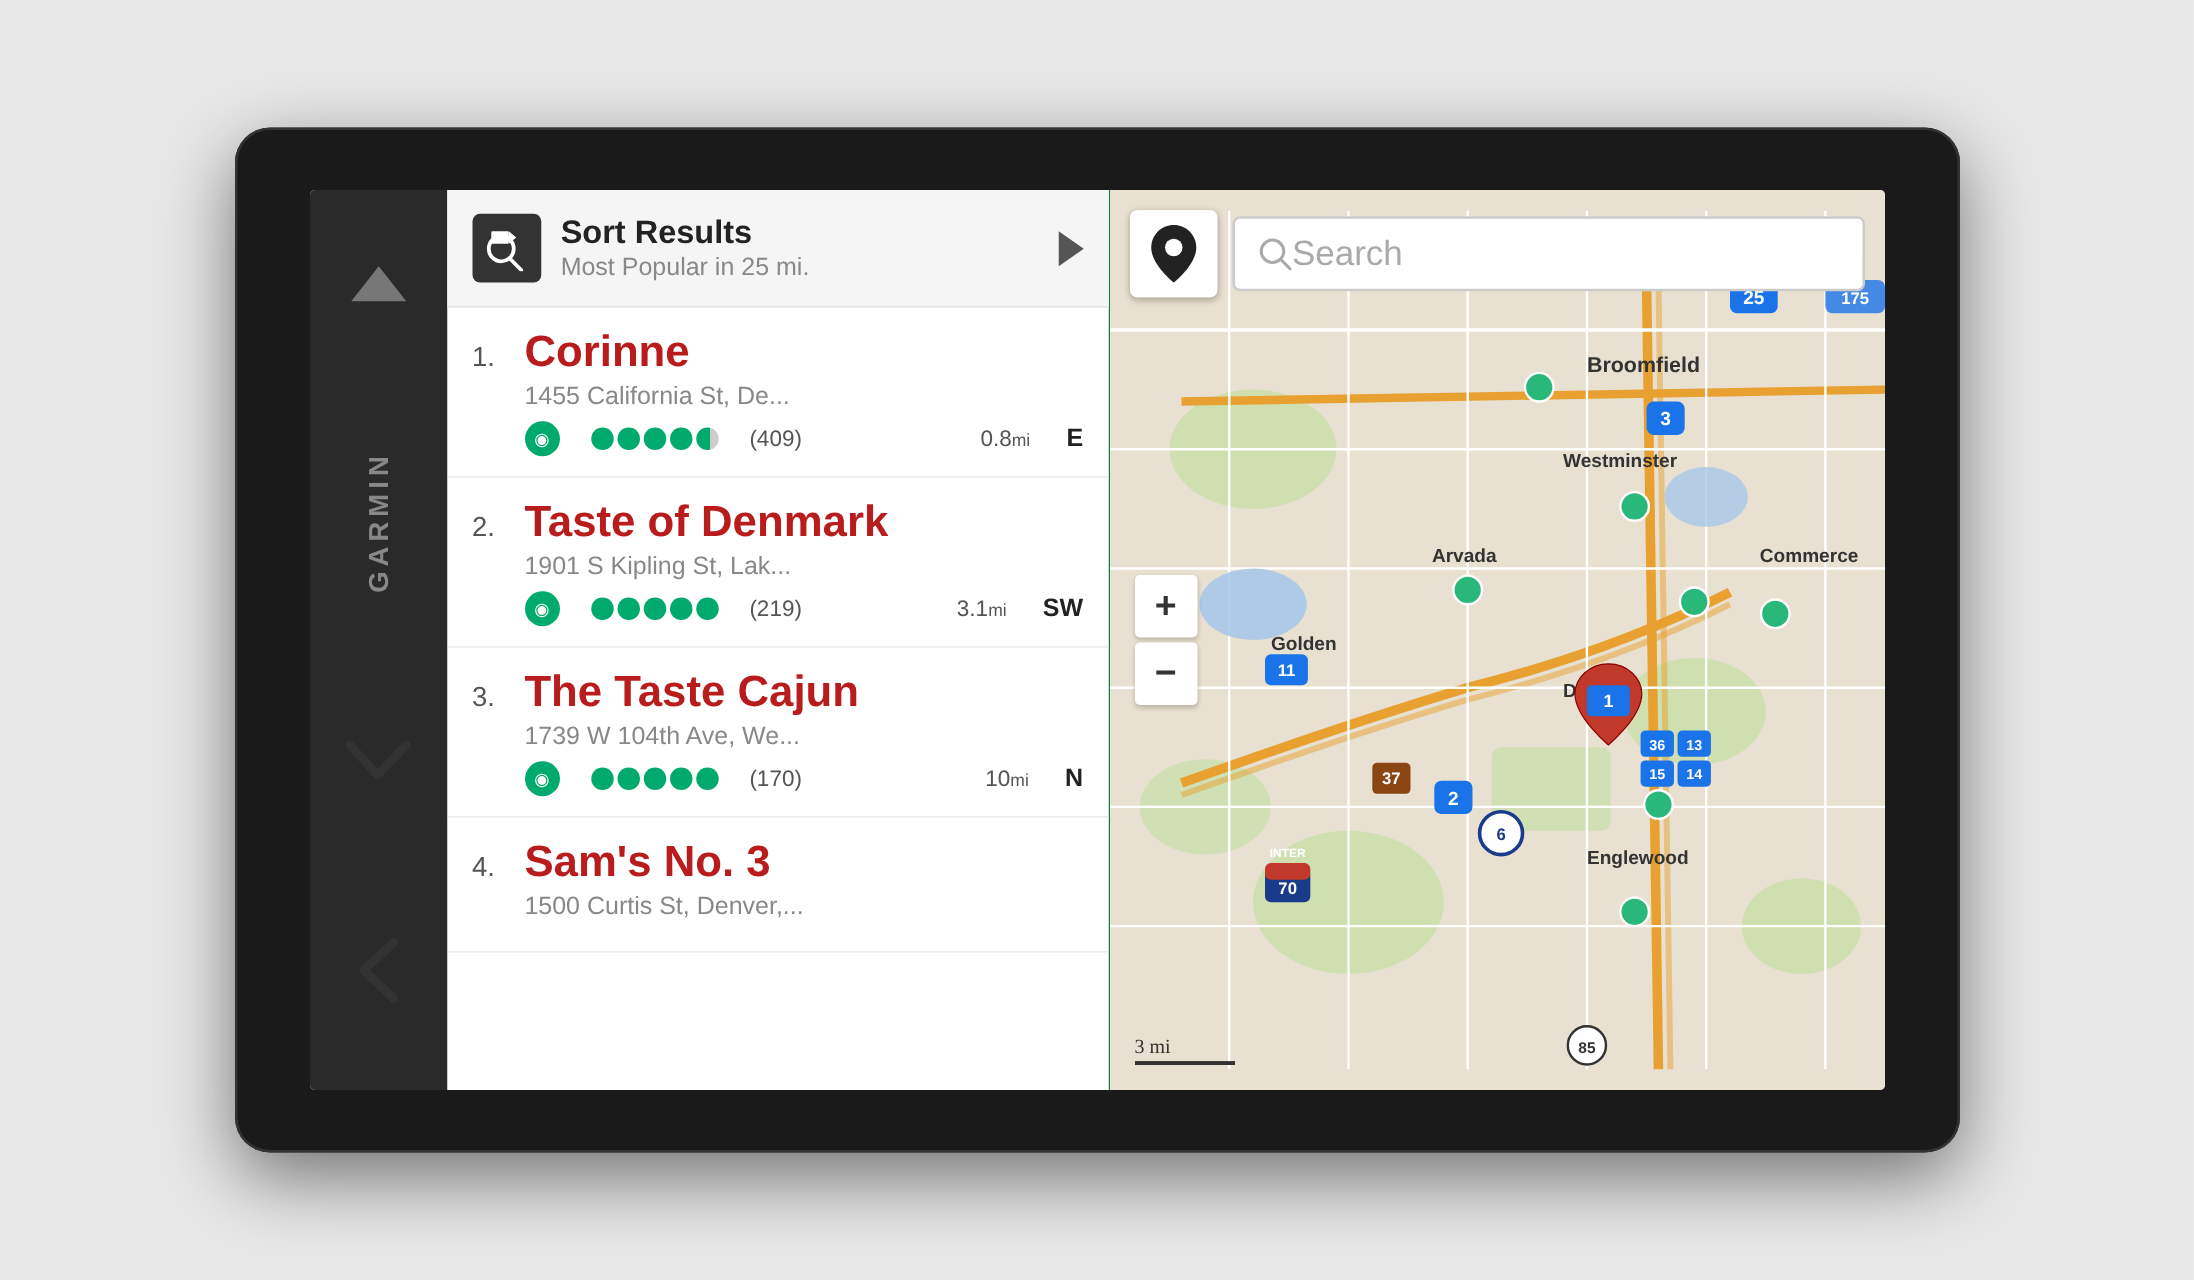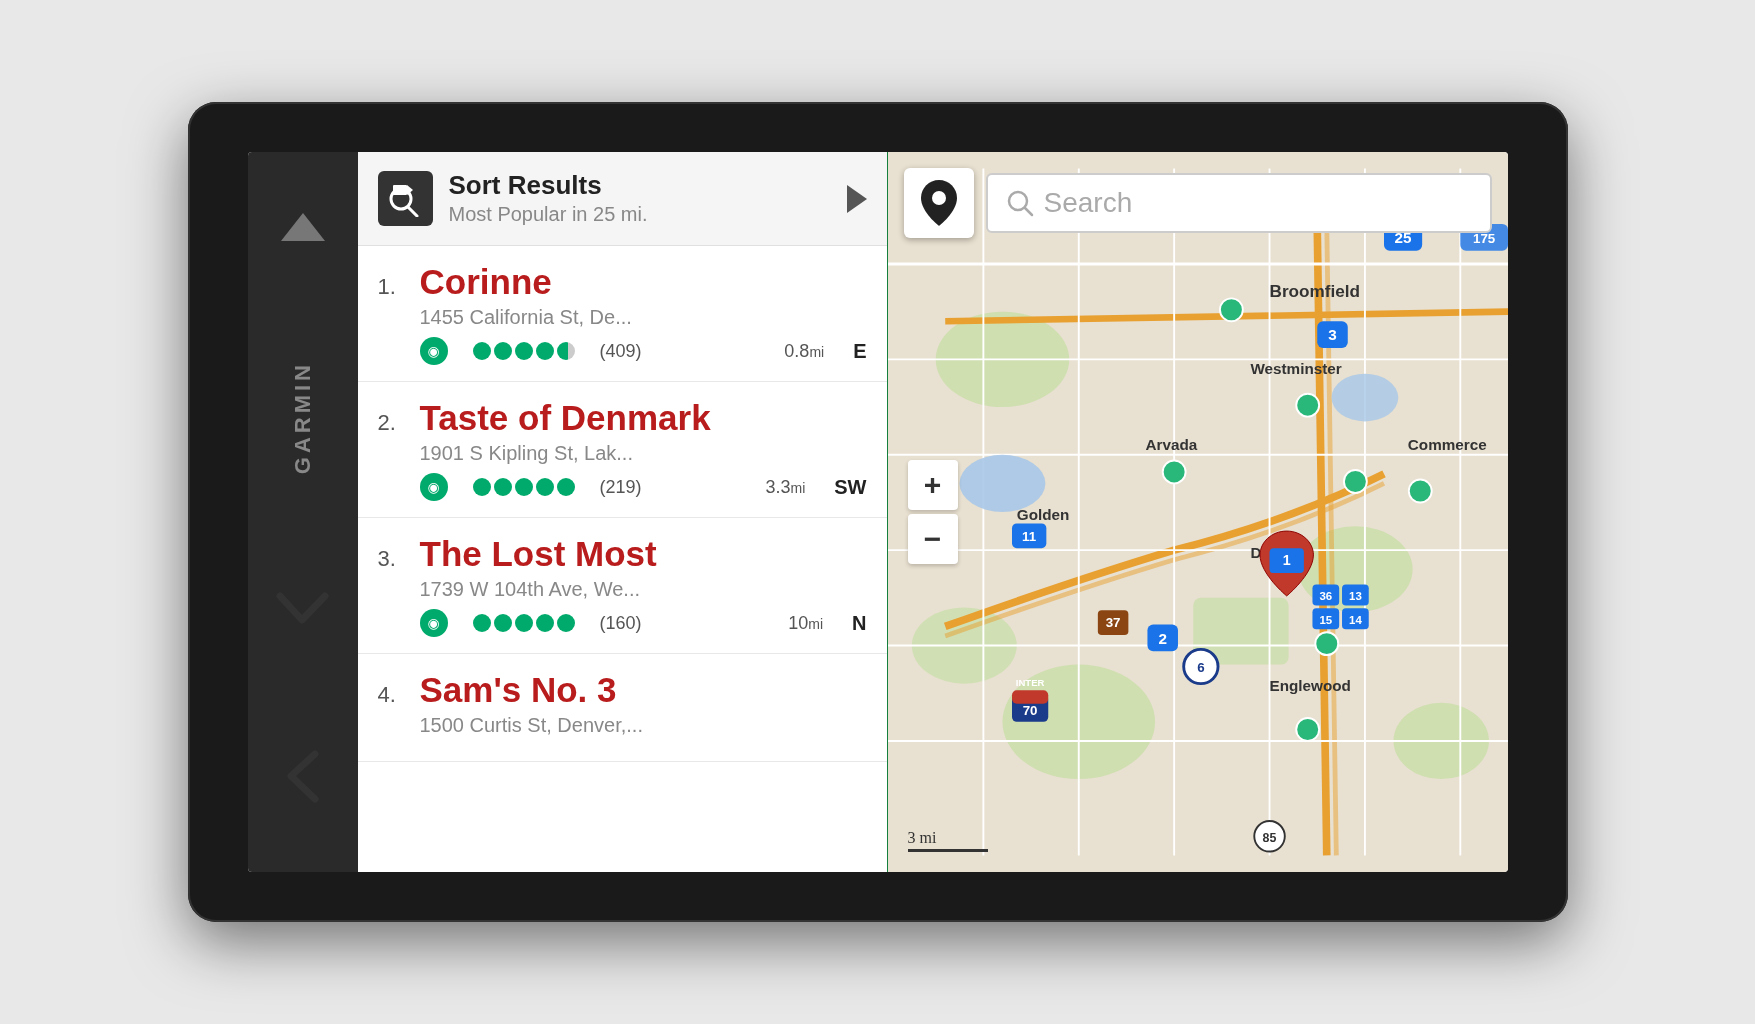--- a/index.html
+++ b/index.html
@@ -273,21 +273,20 @@
 
     .search-box {
       flex: 1;
       height: 60px;
       background: #fff;
       border: 2px solid #ccc;
       border-radius: 6px;
       display: flex;
       align-items: center;
       padding: 0 18px;
-      gap: 10px;
     }
 
     .search-placeholder {
       font-size: 28px;
       color: #aaa;
       font-weight: normal;
     }
 
     
     .zoom-controls {
@@ -410,41 +409,41 @@
         <div class="result-meta">
           <div class="tripadvisor-icon"></div>
           <div class="stars-row">
             <div class="star-dot"></div>
             <div class="star-dot"></div>
             <div class="star-dot"></div>
             <div class="star-dot"></div>
             <div class="star-dot"></div>
           </div>
           <span class="review-count">(219)</span>
-          <span class="distance"><span>3.3</span><span style="font-size:14px;">mi</span></span>
+          <span class="distance"><span>3.1</span><span style="font-size:14px;">mi</span></span>
           <span class="direction">SW</span>
         </div>
       </div>
 
       <div class="result-item">
         <div class="result-name-row">
           <span class="result-number">3.</span>
-          <span class="result-name">The Lost Most</span>
+          <span class="result-name">The Taste Cajun</span>
         </div>
         <div class="result-address">1739 W 104th Ave, We...</div>
         <div class="result-meta">
           <div class="tripadvisor-icon"></div>
           <div class="stars-row">
             <div class="star-dot"></div>
             <div class="star-dot"></div>
             <div class="star-dot"></div>
             <div class="star-dot"></div>
             <div class="star-dot"></div>
           </div>
-          <span class="review-count">(160)</span>
+          <span class="review-count">(170)</span>
           <span class="distance"><span>10</span><span style="font-size:14px;">mi</span></span>
           <span class="direction">N</span>
         </div>
       </div>
 
       <div class="result-item">
         <div class="result-name-row">
           <span class="result-number">4.</span>
           <span class="result-name">Sam's No. 3</span>
         </div>

